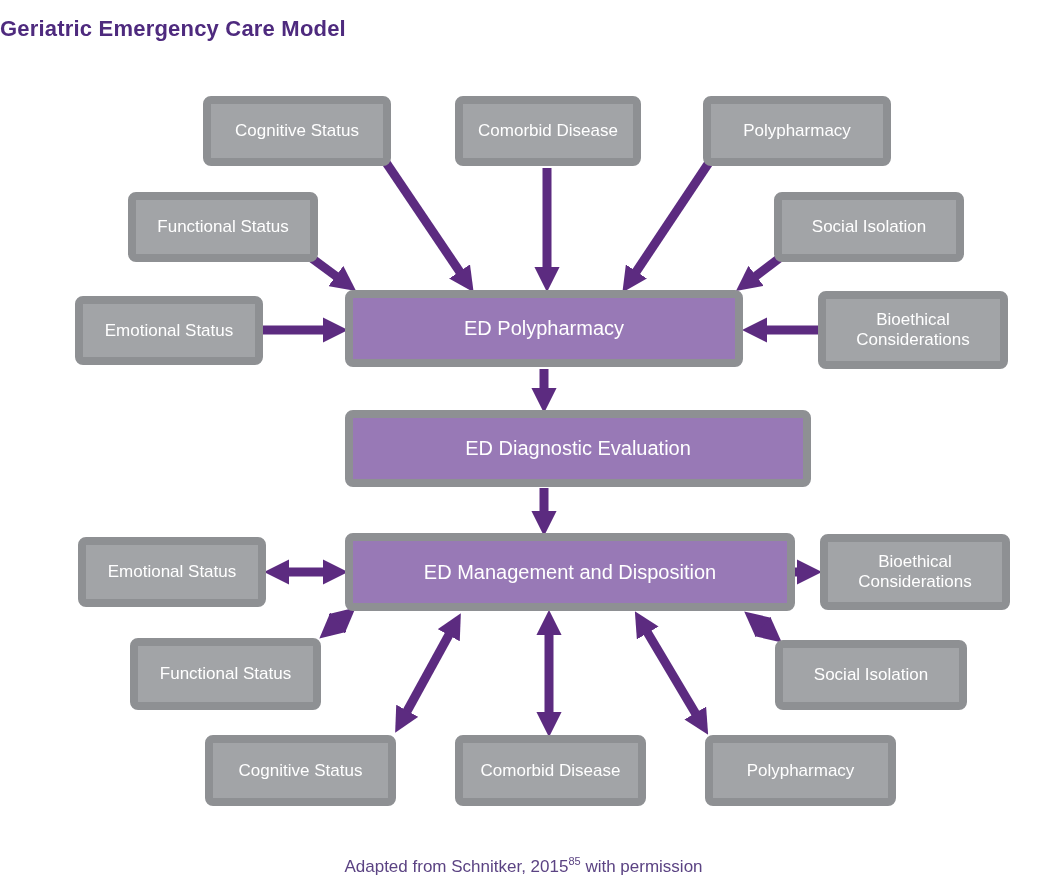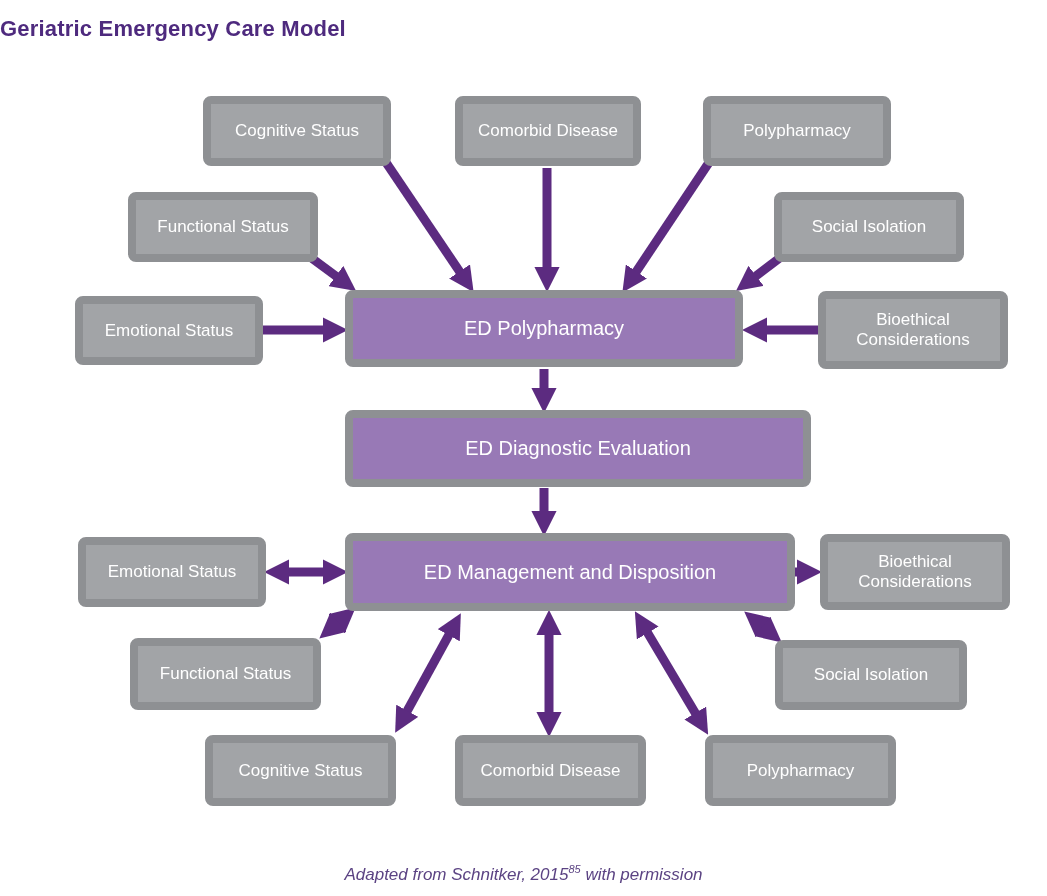--- a/index.html
+++ b/index.html
@@ -59,26 +59,25 @@
     line-height: 1.15;
   }
   .node.stage {
     background: var(--stage-fill, #9879b6);
     font-size: 20px;
   }
   .footer-caption {
     position: absolute;
     left: 0; right: 0;
     top: 855px;
-    margin: 8px;
+    margin: 0;
     text-align: center;
     font-size: 17px;
     font-weight: 400;
     color: var(--footer-color, #5b4383);
-    font-style: italic;
   }
   .footer-caption sup {
     font-size: 11px;
   }
 </style>
 </head>
 <body>
 
 <div class="canvas">
 

